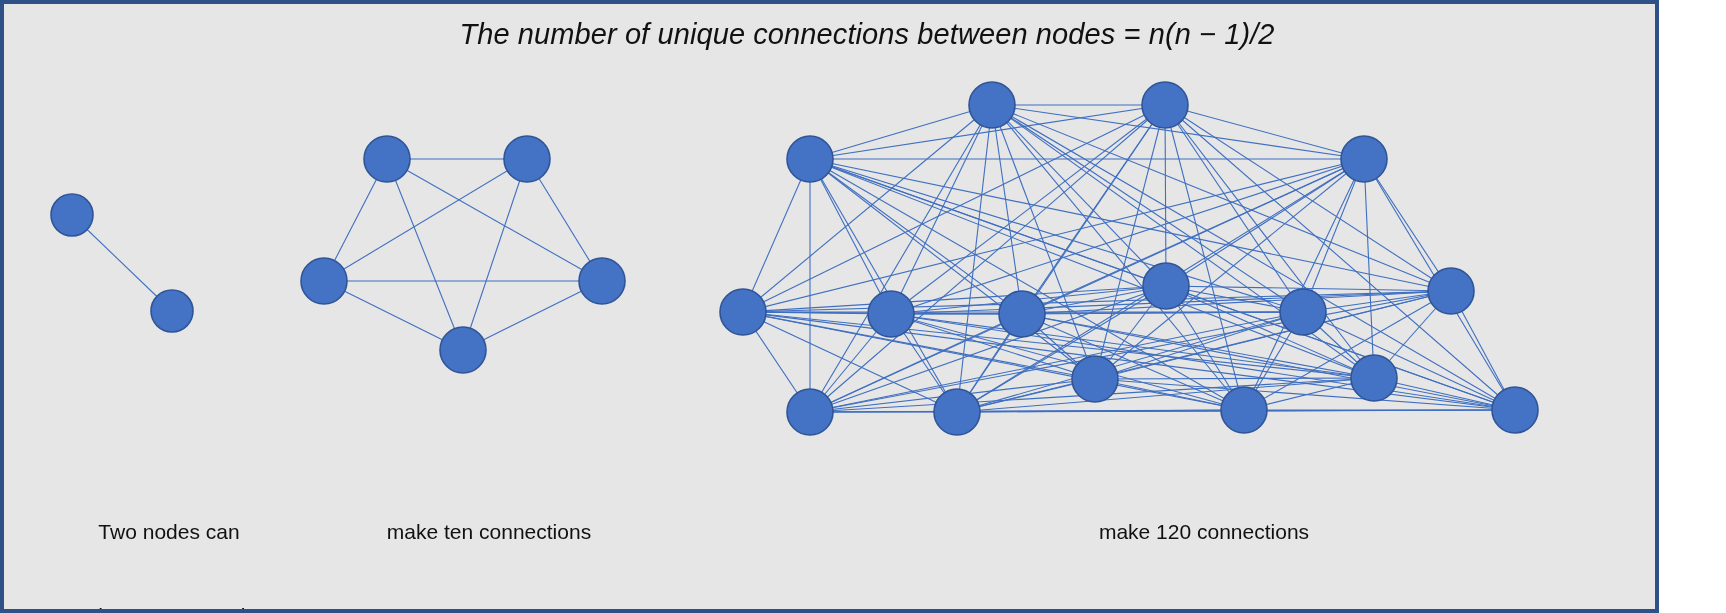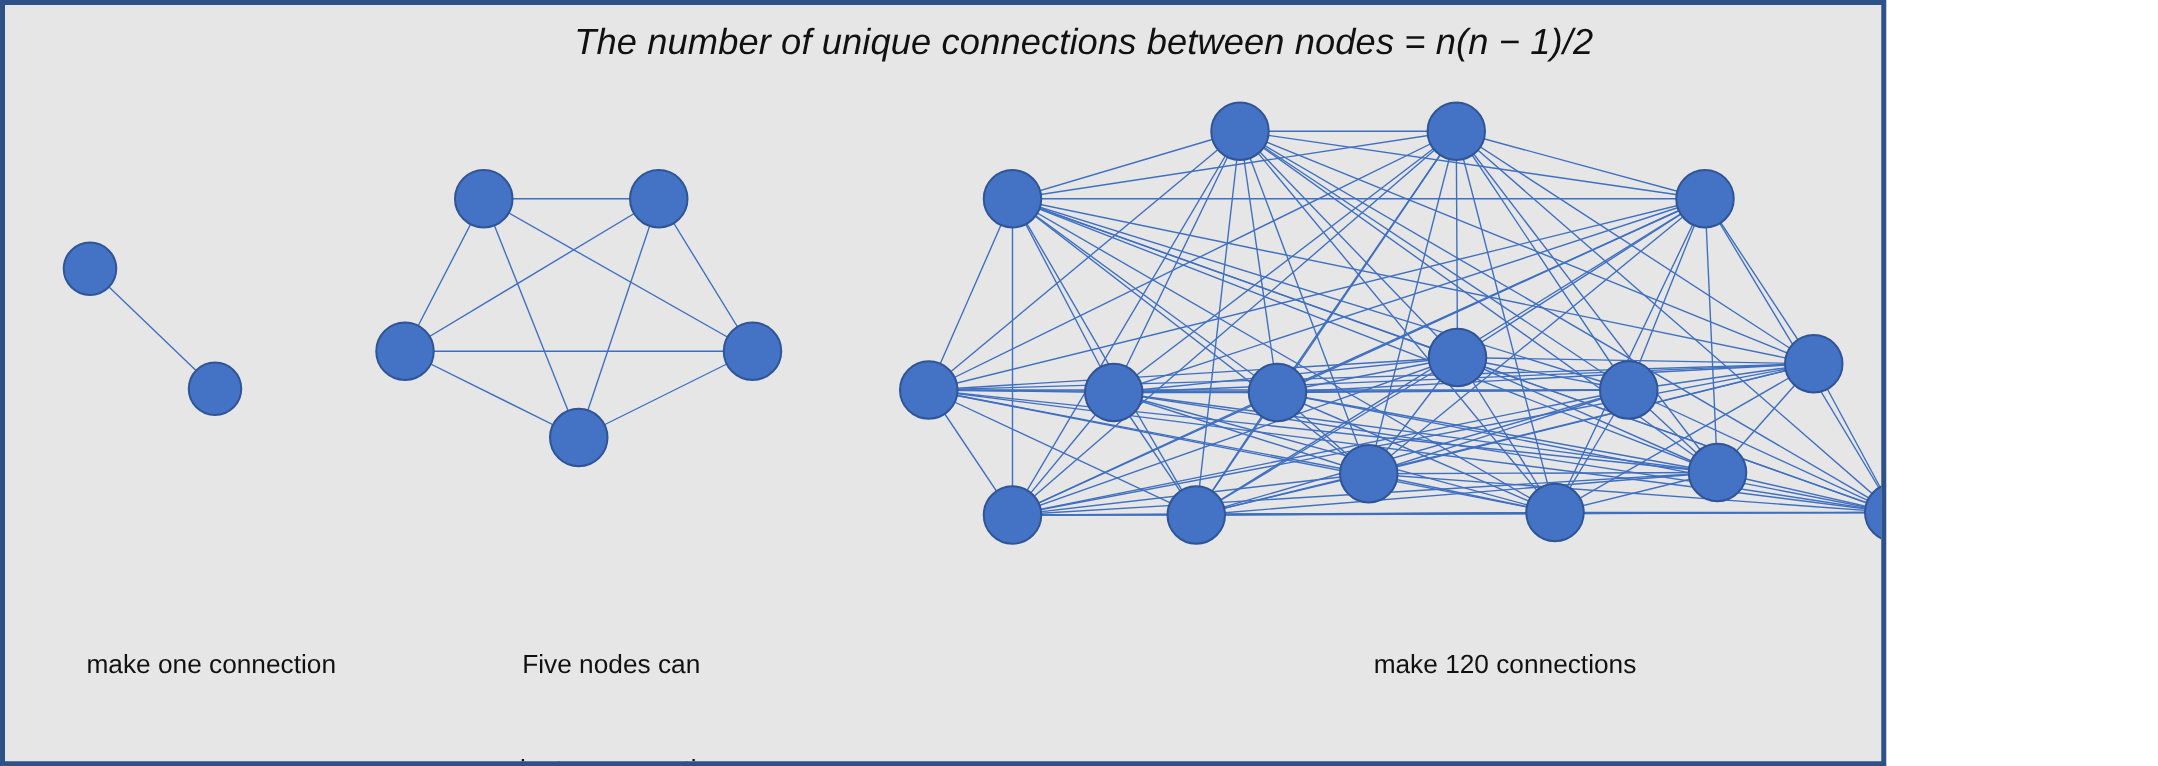--- a/index.html
+++ b/index.html
@@ -6,21 +6,21 @@
   html, body {
     margin: 0;
     padding: 0;
     background: #ffffff;
   }
   body {
     font-family: "Liberation Sans", "DejaVu Sans", sans-serif;
   }
   #slide {
     position: relative;
-    width: 1509px;
+    width: 1659px;
     height: 613px;
     box-sizing: border-box;
     background: #e6e6e6;
     border: 4px solid #2e5288;
     overflow: hidden;
   }
   #title {
     position: absolute;
     top: 14px;
     left: 0;
@@ -228,26 +228,26 @@
           <circle cx="1370" cy="374" r="23" fill="#4472c4" stroke="#2f5597" stroke-width="1.6"></circle>
           <circle cx="806" cy="408" r="23" fill="#4472c4" stroke="#2f5597" stroke-width="1.6"></circle>
           <circle cx="953" cy="408" r="23" fill="#4472c4" stroke="#2f5597" stroke-width="1.6"></circle>
           <circle cx="1240" cy="406" r="23" fill="#4472c4" stroke="#2f5597" stroke-width="1.6"></circle>
           <circle cx="1511" cy="406" r="23" fill="#4472c4" stroke="#2f5597" stroke-width="1.6"></circle>
         </g>
       </g>
     </svg>
 
   <div class="caption" id="caption-2">
+    <span class="cap-line">Two nodes can</span>
     <span class="cap-line">make one connection</span>
     
   </div>
 
   <div class="caption" id="caption-5">
-    <span class="cap-line">Five nodes can</span>
     <span class="cap-line">make ten connections</span>
     
   </div>
 
   <div class="caption" id="caption-16">
     <span class="cap-line">make 120 connections</span>
     
   </div>
 
 </div>

